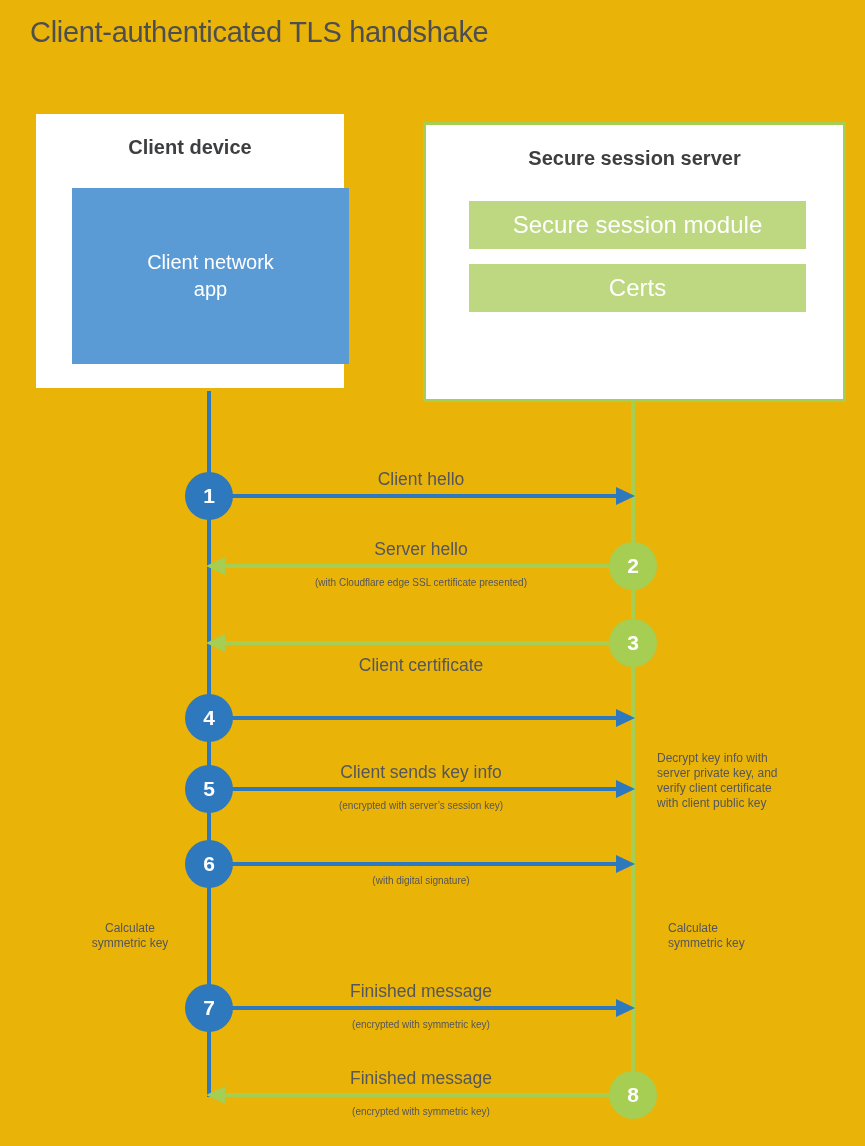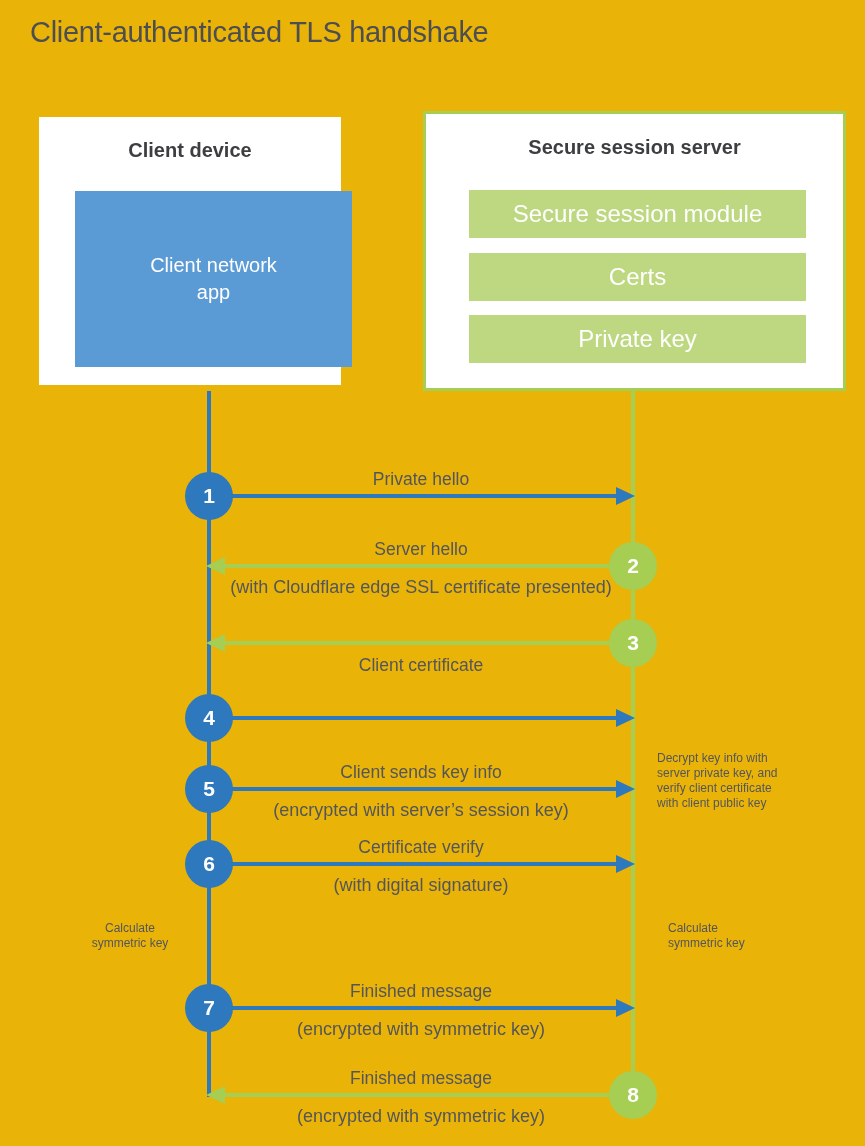--- a/index.html
+++ b/index.html
@@ -6,22 +6,22 @@
   .canvas {
     position:relative; width:865px; height:1146px; background:#eab308;
     font-family:"Liberation Sans", sans-serif; overflow:hidden;
   }
   .page-title {
     position:absolute; left:30px; top:16px;
     font-size:29px; font-weight:400; color:#4d4e50; letter-spacing:-0.3px;
   }
   
   .entity { position:absolute; top:111px; height:280px; background:#ffffff; box-sizing:border-box; z-index:2; }
-  .entity.client { left:33px;  width:314px; border:6px solid #eab308; }
-  .entity.server { left:423px; width:423px; border:3px solid #a6ce52; }
+  .entity.client { left:33px;  width:314px; border:3px solid #eab308; }
+  .entity.server { left:423px; width:423px; border:3px solid #a6ce52;margin-top:11px; }
   .entity-title { text-align:center; margin-top:22px; font-size:20px; font-weight:bold; color:#3d3e40; }
   .app-box {
     position:absolute; left:36px; top:74px; width:277px; height:176px;
     background:#5b9bd5; color:#ffffff; font-size:20px;
     display:flex; align-items:center; justify-content:center; text-align:center;
     white-space:pre-line; line-height:1.35;
   }
   .bar {
     position:absolute; left:43px; width:337px; height:48px;
     background:#bed881; color:#ffffff; font-size:24px;
@@ -45,21 +45,21 @@
     position:absolute; width:48px; height:48px; border-radius:50%;
     color:#ffffff; font-weight:bold; font-size:21px;
     display:flex; align-items:center; justify-content:center; z-index:3;
   }
   .circle.blue  { background:#2e78bd; }
   .circle.green { background:#a6ce52; }
   
   .msg-label { position:absolute; left:209px; width:424px; text-align:center;
                font-size:17.5px; color:#54565a; }
   .msg-sub   { position:absolute; left:209px; width:424px; text-align:center;
-               font-size:18px; color:#54565a; }
+               font-size:10px; color:#54565a; }
   
   .note { position:absolute; color:#54565a; font-size:12px; line-height:1.24; white-space:pre-line; }
   .note.calc-left  { left:55px;  top:921px; width:150px; text-align:center; }
   .note.calc-right { left:668px; top:921px; width:150px; text-align:left; }
   .note.decrypt    { left:657px; top:751px; width:172px; text-align:left; }
 </style>
 </head>
 <body>
 
 <div class="canvas">
@@ -72,27 +72,26 @@
   <div class="entity client">
     <div class="entity-title">Client device</div>
     <div class="app-box">Client network
 app</div>
   </div>
 
   <div class="entity server">
     <div class="entity-title">Secure session server</div>
     <div class="bar b0">Secure session module</div>
     <div class="bar b1">Certs</div>
-    <div class="bar b2">Private key</div>
   </div>
 
   <div class="hline blue" style="left:209px; top:494px; width:407px;"></div>
   <div class="head right" style="left:616px; top:487px;"></div>
   <div class="circle blue" style="left:185px; top:472px;">1</div>
-  <div class="msg-label" style="top:469px;">Private hello</div>
+  <div class="msg-label" style="top:469px;">Client hello</div>
 
   <div class="hline green" style="left:225px; top:564px; width:408px;"></div>
   <div class="head left" style="left:206px; top:557px;"></div>
   <div class="circle green" style="left:609px; top:542px;">2</div>
   <div class="msg-label" style="top:539px;">Server hello</div>
   <div class="msg-sub" style="top:577px;">(with Cloudflare edge SSL certificate presented)</div>
 
   <div class="hline green" style="left:225px; top:641px; width:408px;"></div>
   <div class="head left" style="left:206px; top:634px;"></div>
   <div class="circle green" style="left:609px; top:619px;">3</div>
@@ -104,21 +103,20 @@
 
   <div class="hline blue" style="left:209px; top:787px; width:407px;"></div>
   <div class="head right" style="left:616px; top:780px;"></div>
   <div class="circle blue" style="left:185px; top:765px;">5</div>
   <div class="msg-label" style="top:762px;">Client sends key info</div>
   <div class="msg-sub" style="top:800px;">(encrypted with server’s session key)</div>
 
   <div class="hline blue" style="left:209px; top:862px; width:407px;"></div>
   <div class="head right" style="left:616px; top:855px;"></div>
   <div class="circle blue" style="left:185px; top:840px;">6</div>
-  <div class="msg-label" style="top:837px;">Certificate verify</div>
   <div class="msg-sub" style="top:875px;">(with digital signature)</div>
 
   <div class="note decrypt">Decrypt key info with
 server private key, and
 verify client certificate
 with client public key</div>
   <div class="note calc-left">Calculate
 symmetric key</div>
   <div class="note calc-right">Calculate
 symmetric key</div>

